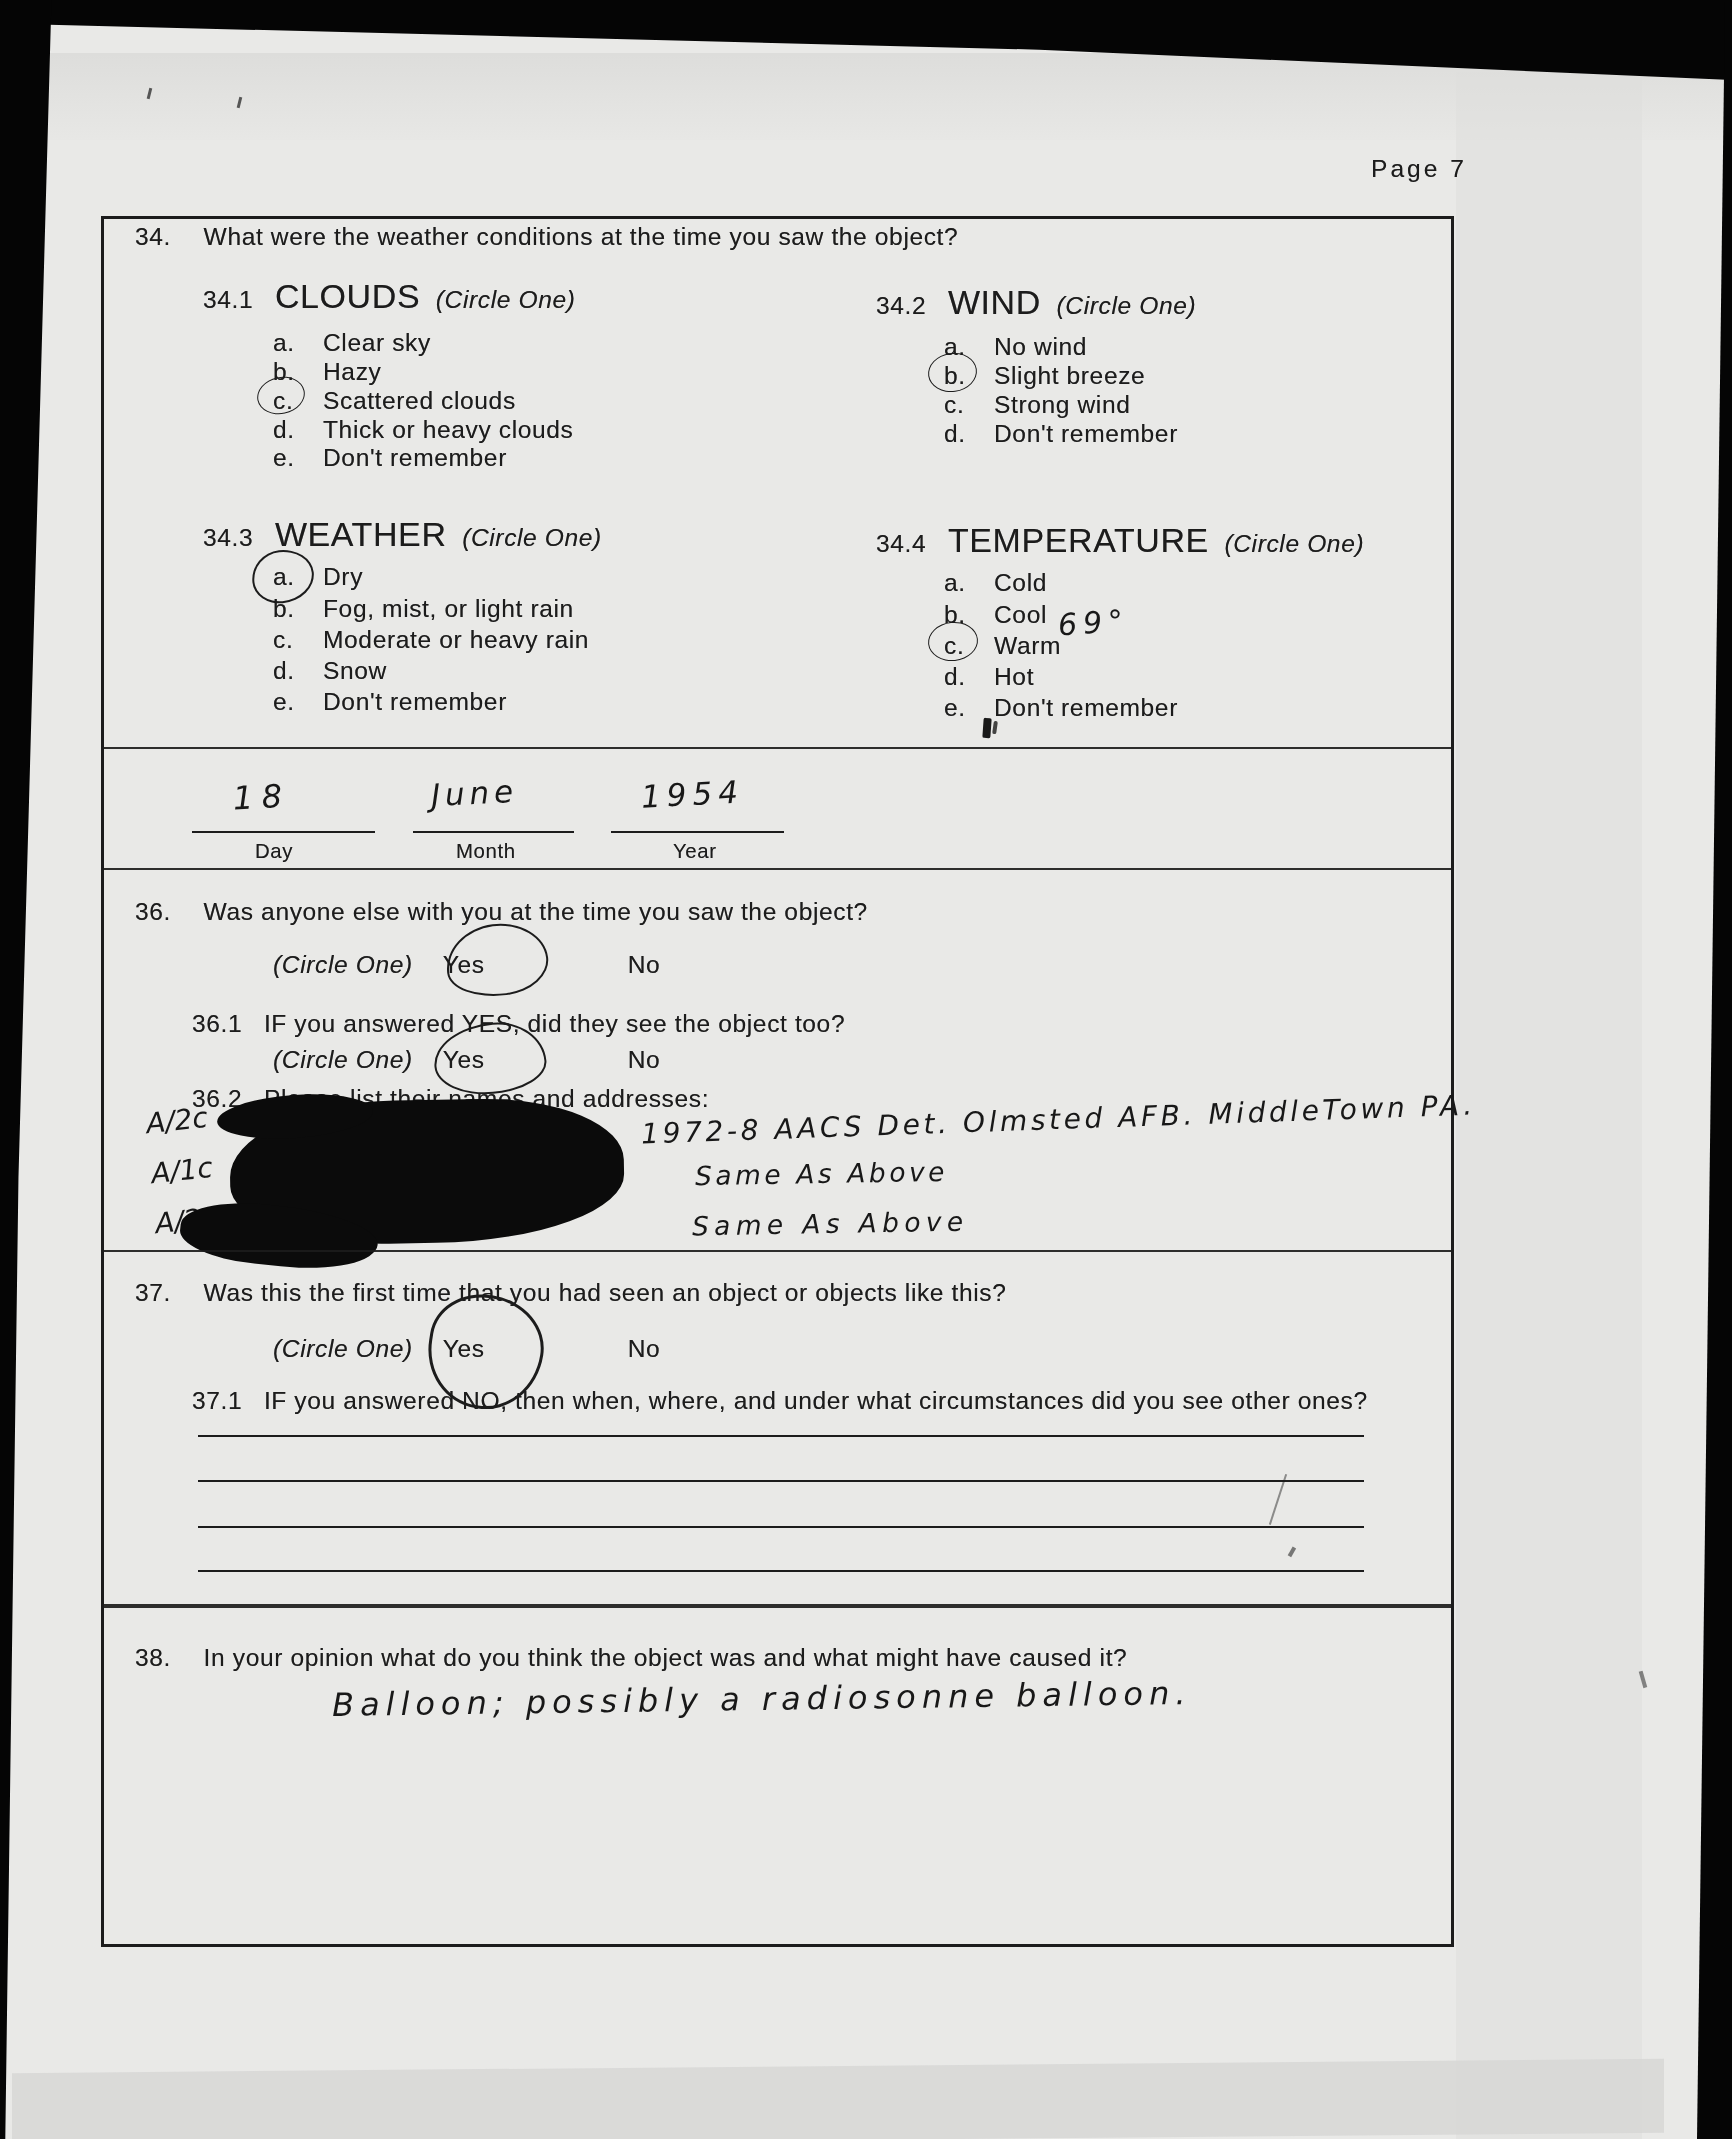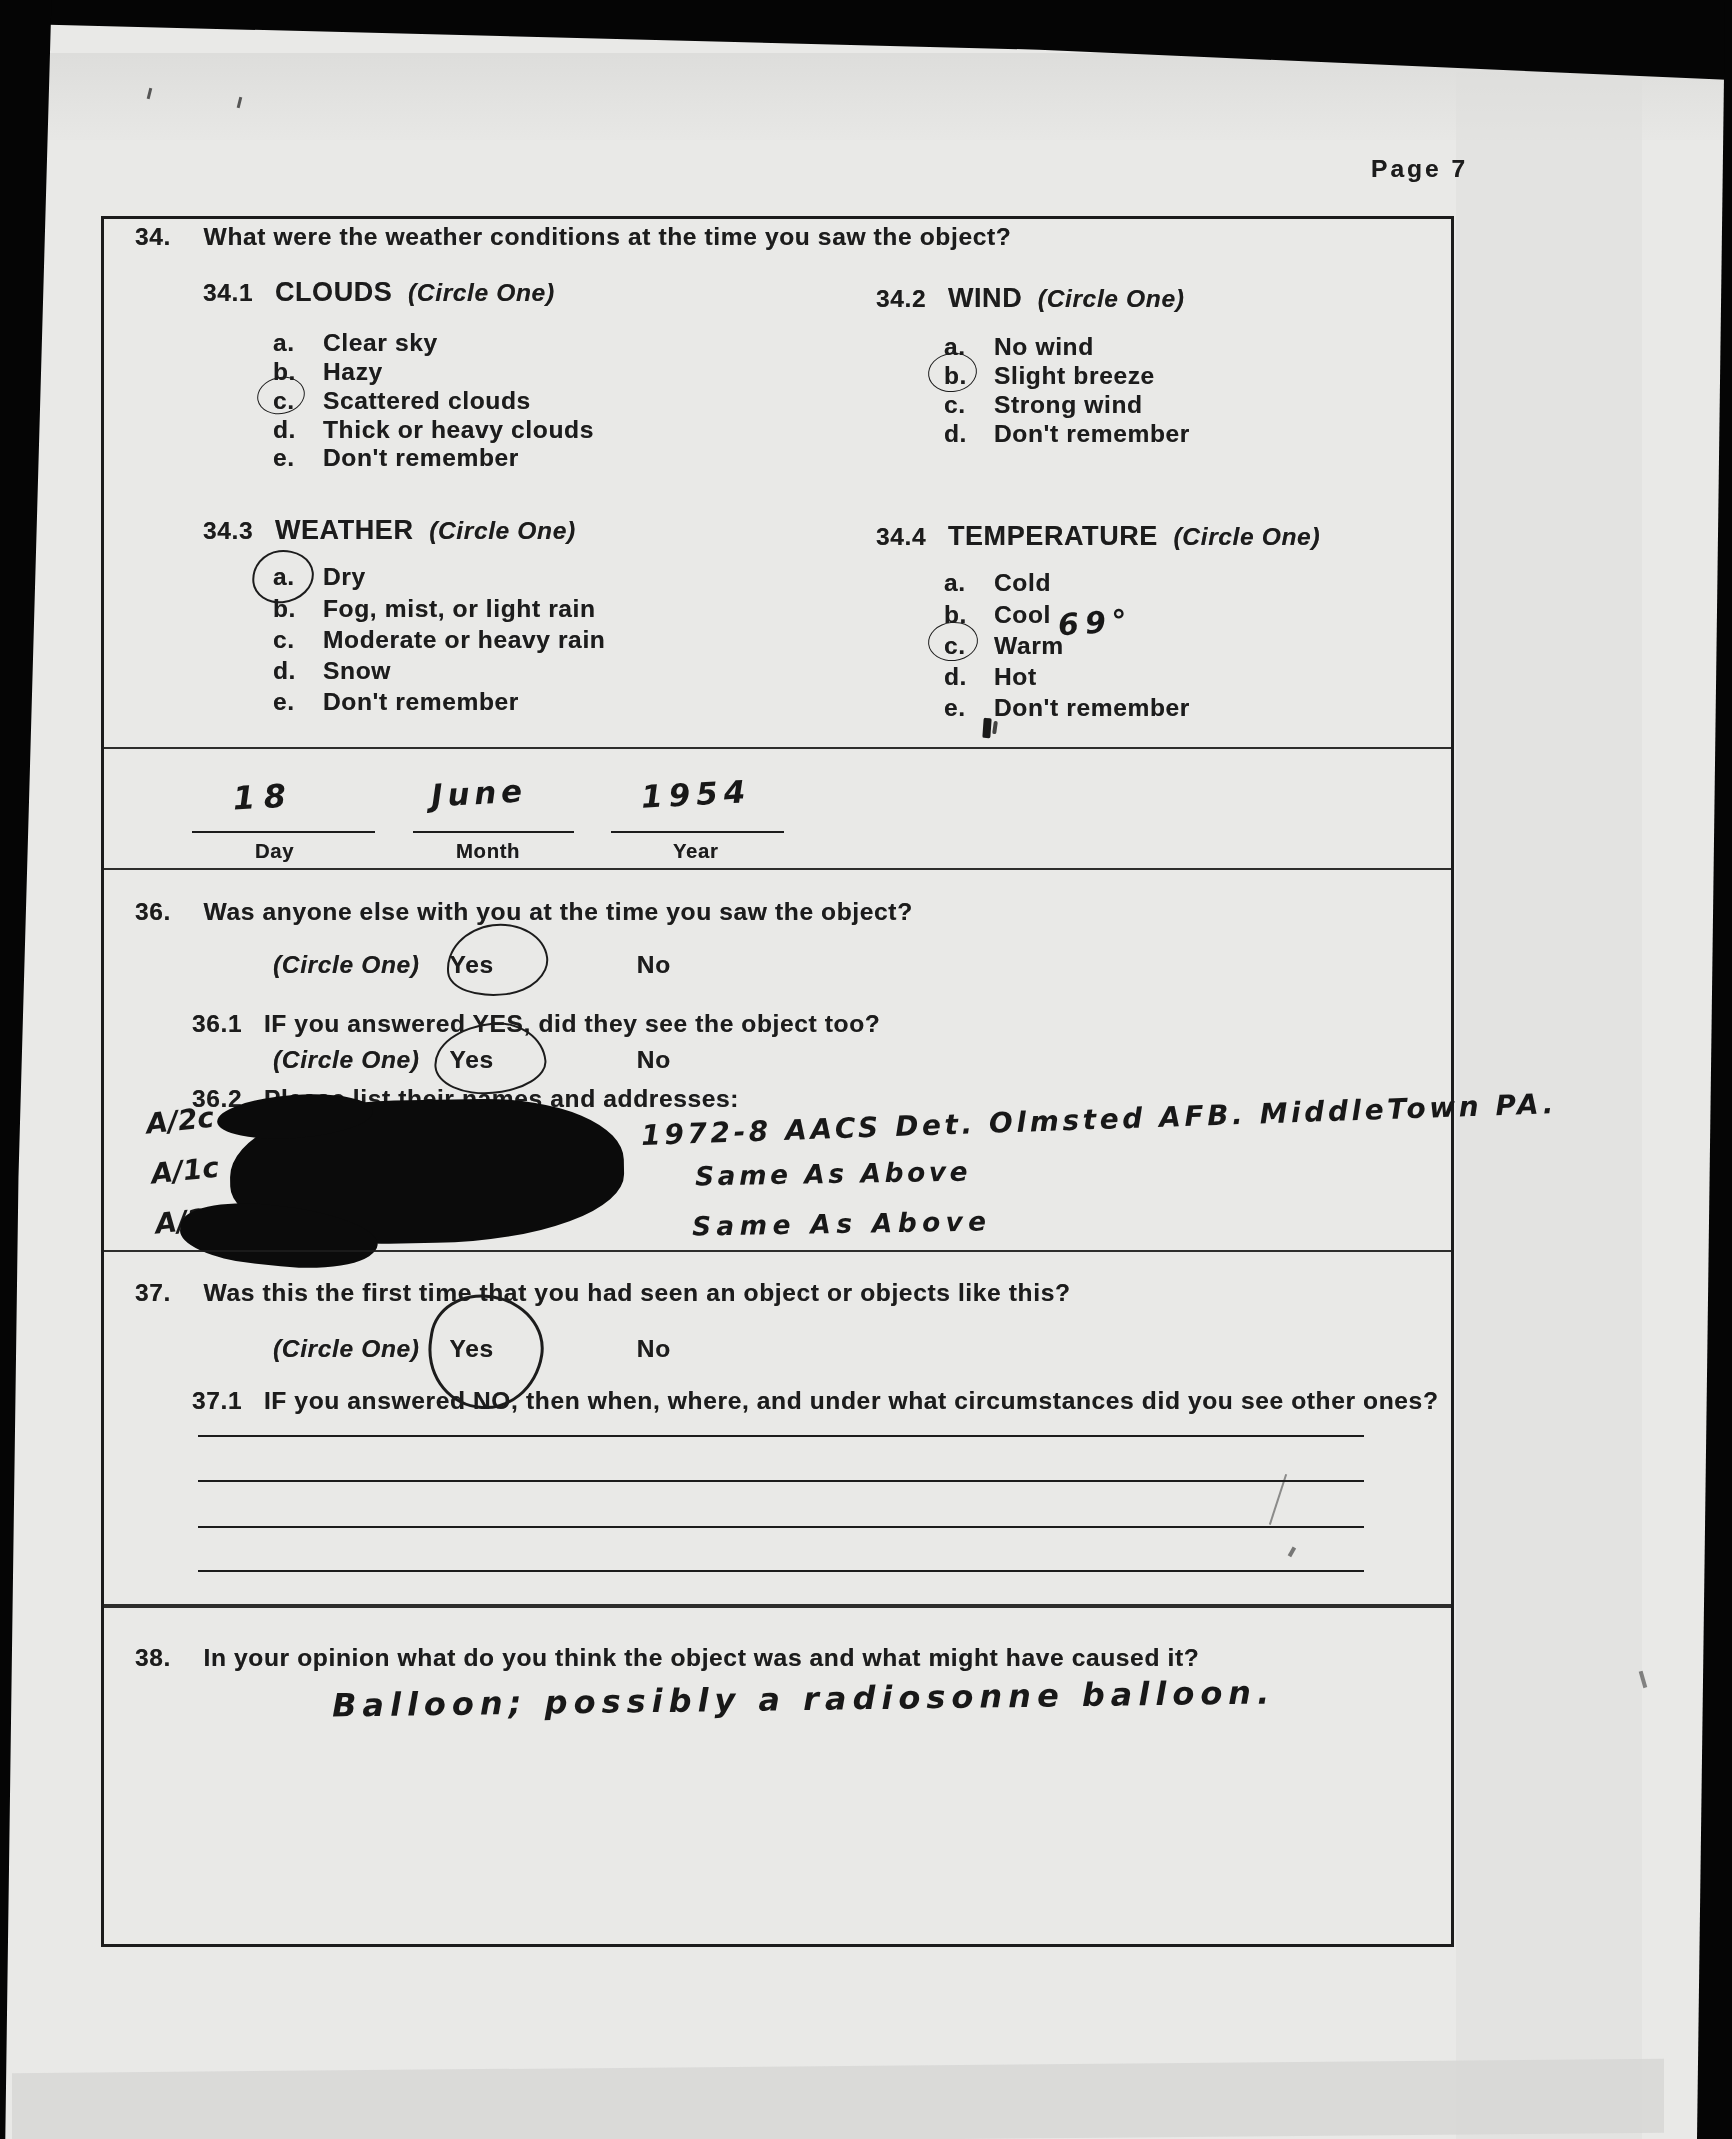--- a/index.html
+++ b/index.html
@@ -4,27 +4,27 @@
 <style>
   :root{
     --ink:#1c1c1c;
     --hw:#181818;
     --paper:#e9e9e7;
   }
   html,body{margin:0;padding:0;background:#000;}
   #screen{
     position:relative;width:1732px;height:2140px;overflow:hidden;
     background:var(--paper);
-    font-family:"Liberation Sans",sans-serif;color:var(--ink);font-weight:bold;
+    font-family:"Liberation Sans",sans-serif;color:var(--ink);
   }
   .t{position:absolute;font-size:24.6px;letter-spacing:0.6px;white-space:nowrap;
      color:var(--ink);text-shadow:0 0 0.6px rgba(10,10,10,.45);}
   .qnum{display:inline-block;min-width:47px;}
   .qtext{margin-left:21.6px;}
-  .sect-head .title{margin-left:21.6px;font-size:27px;}
+  .sect-head .title{margin-left:21.6px;font-size:34px;}
   .sect-head .hint{margin-left:15.6px;font-style:italic;}
   .hint{font-style:italic;}
   .opt .ol{display:inline-block;width:50px;}
   .row .yes{margin-left:30px;}
   .row .no{margin-left:143px;}
   .small{font-size:20.4px;}
   .hw{position:absolute;font-family:"DejaVu Sans",sans-serif;font-style:italic;
       color:var(--hw);white-space:nowrap;}
   .rule{position:absolute;background:var(--ink);height:2.4px;}
   .divider{position:absolute;left:102px;width:1351px;height:2.4px;background:var(--ink);opacity:.92;}

